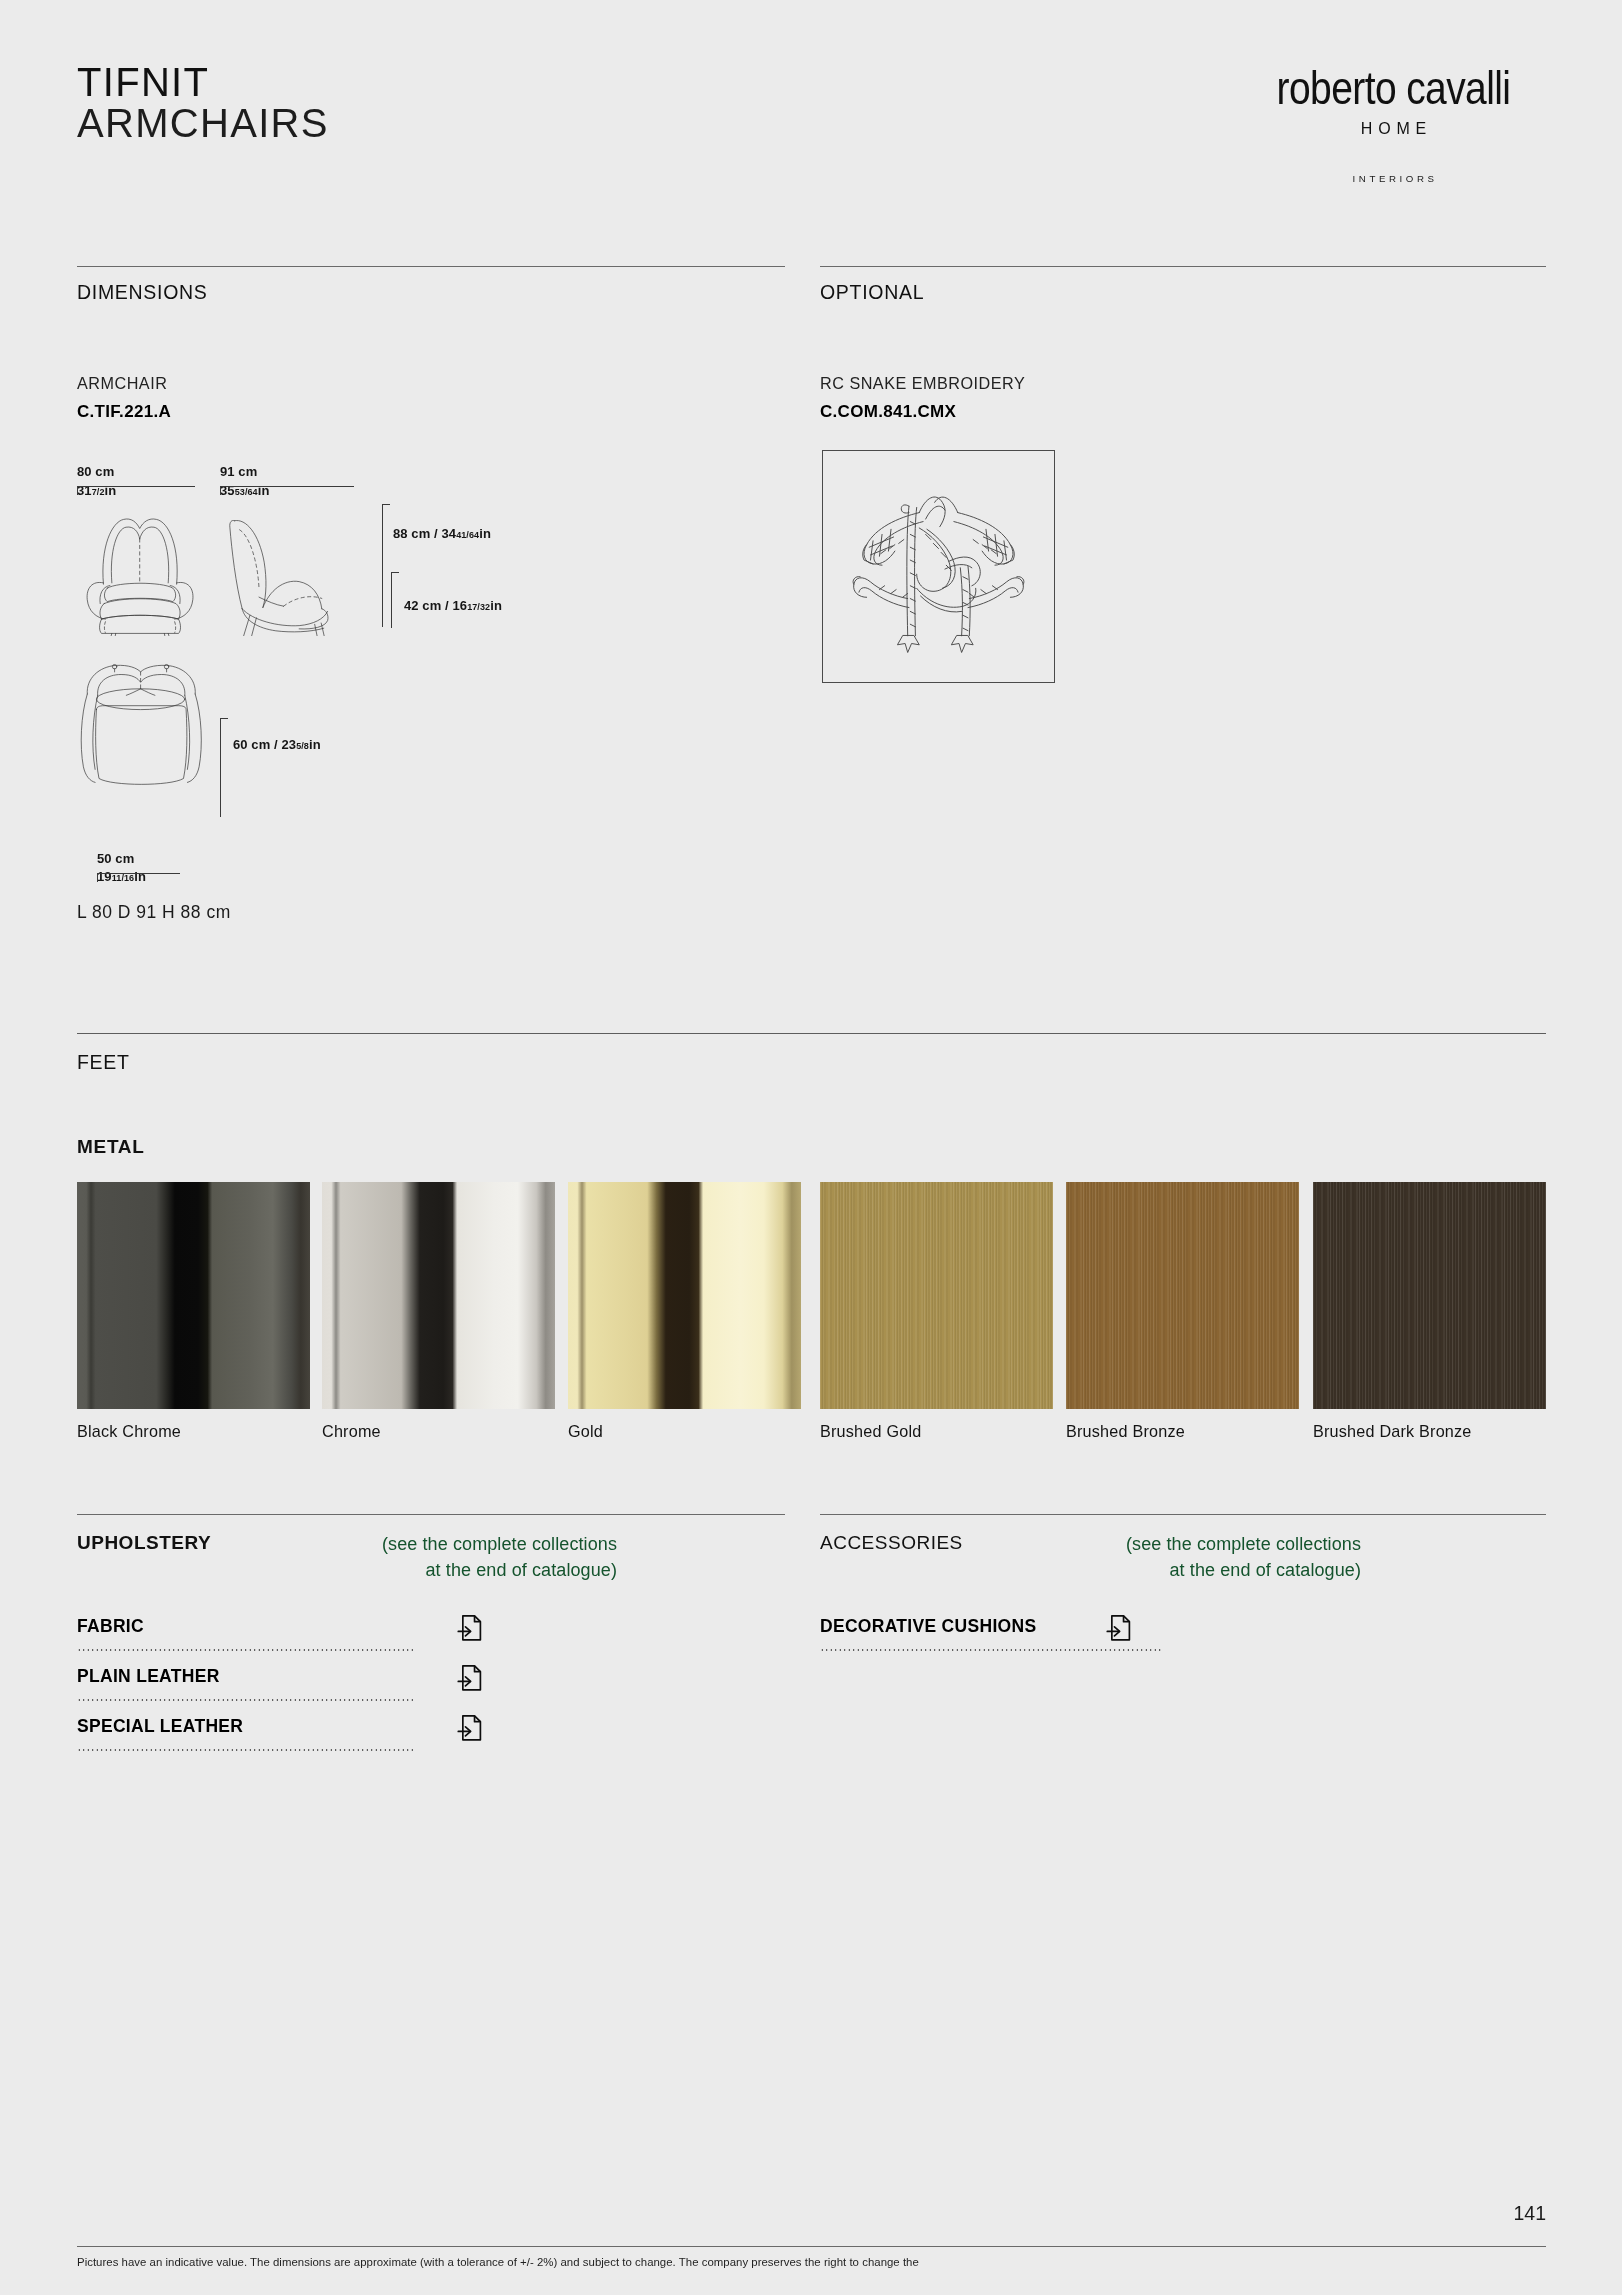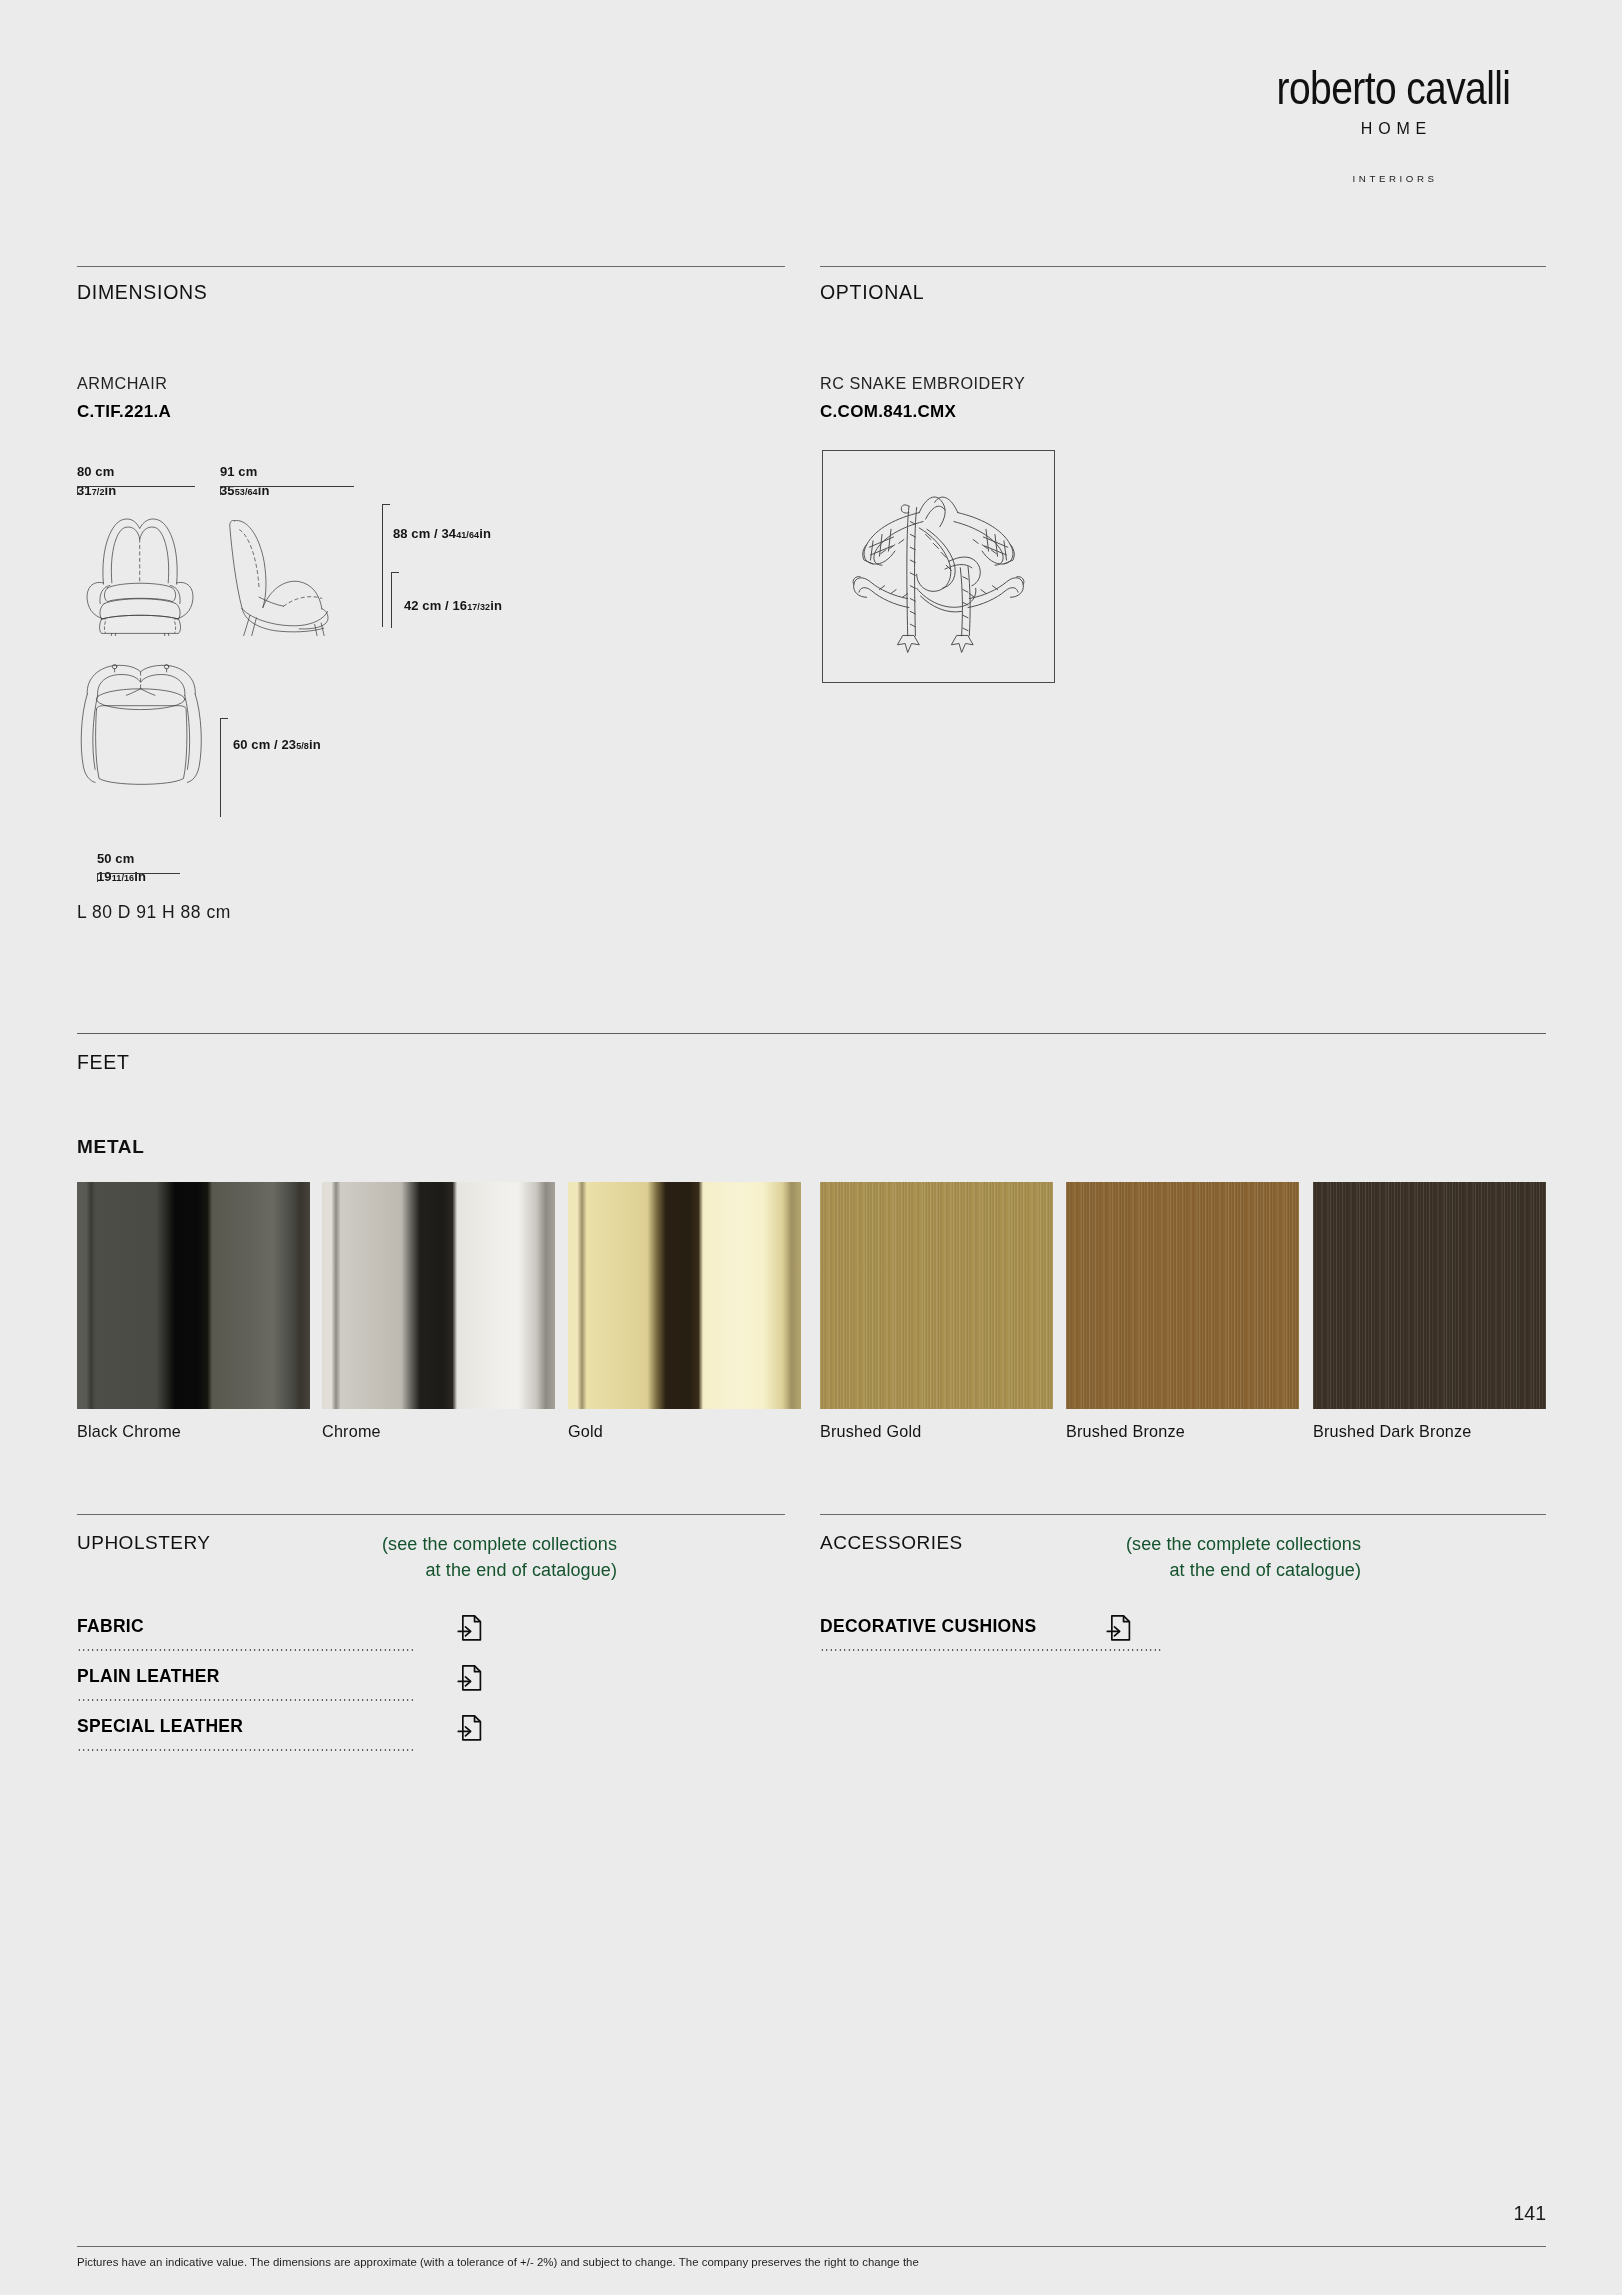--- a/index.html
+++ b/index.html
@@ -122,20 +122,24 @@
     position: absolute; left: 77px; top: 2254px; width: 1365px;
     font-size: 11.4px; font-weight: 300; line-height: 1.55;
     color: #1f1f1f; letter-spacing: 0.03px;
   }
 </style>
 </head>
 <body>
 
 <div class="page">
 
+  <div class="header">
+    <div class="title-main">TIFNIT</div>
+    <div class="title-sub">ARMCHAIRS</div>
+  </div>
 
   <div class="logo">
     <div class="logo-main">roberto cavalli</div>
     <div class="logo-home">HOME</div>
     <div class="logo-interiors">INTERIORS</div>
   </div>
 
   <div class="rule thin" style="left:77px; top:266px; width:708px;"></div>
   <div class="sec-head" style="left:77px; top:281px;">DIMENSIONS</div>
 
@@ -356,21 +360,21 @@
   <div class="swatch brushed" style="left:820px; width:233px; background:#a8904f;"></div>
   <div class="swatch-label" style="left:820px;">Brushed Gold</div>
 
   <div class="swatch brushed" style="left:1066px; width:233px; background:#8a6533;"></div>
   <div class="swatch-label" style="left:1066px;">Brushed Bronze</div>
 
   <div class="swatch brushed" style="left:1313px; width:233px; background:#3b3126;"></div>
   <div class="swatch-label" style="left:1313px;">Brushed Dark Bronze</div>
 
   <div class="rule thin" style="left:77px; top:1514px; width:708px;"></div>
-  <div class="col-head" style="left:77px; top:1532px;">UPHOLSTERY</div>
+  <div class="col-head" style="left:77px; top:1532px;font-weight:bold;">UPHOLSTERY</div>
   <div class="col-note" style="left:382px; top:1531px;">
     <div>(see the complete collections</div>
     <div style="padding-left:15.6px;">at the end of catalogue)</div>
   </div>
 
   <div class="link-row" style="left:77px; top:1616px; width:337px;">
     <span class="link-label">FABRIC</span>
     <span class="link-dots" style="width:337px;"></span>
     <svg class="doc-icon" style="left:380px;" width="26" height="29" viewBox="0 0 40 44">
       <path d="M9 4 H27 L36 13 V41 H9 Z" fill="none" stroke="#0d0d0d" stroke-width="2.6" stroke-linejoin="round"></path>

